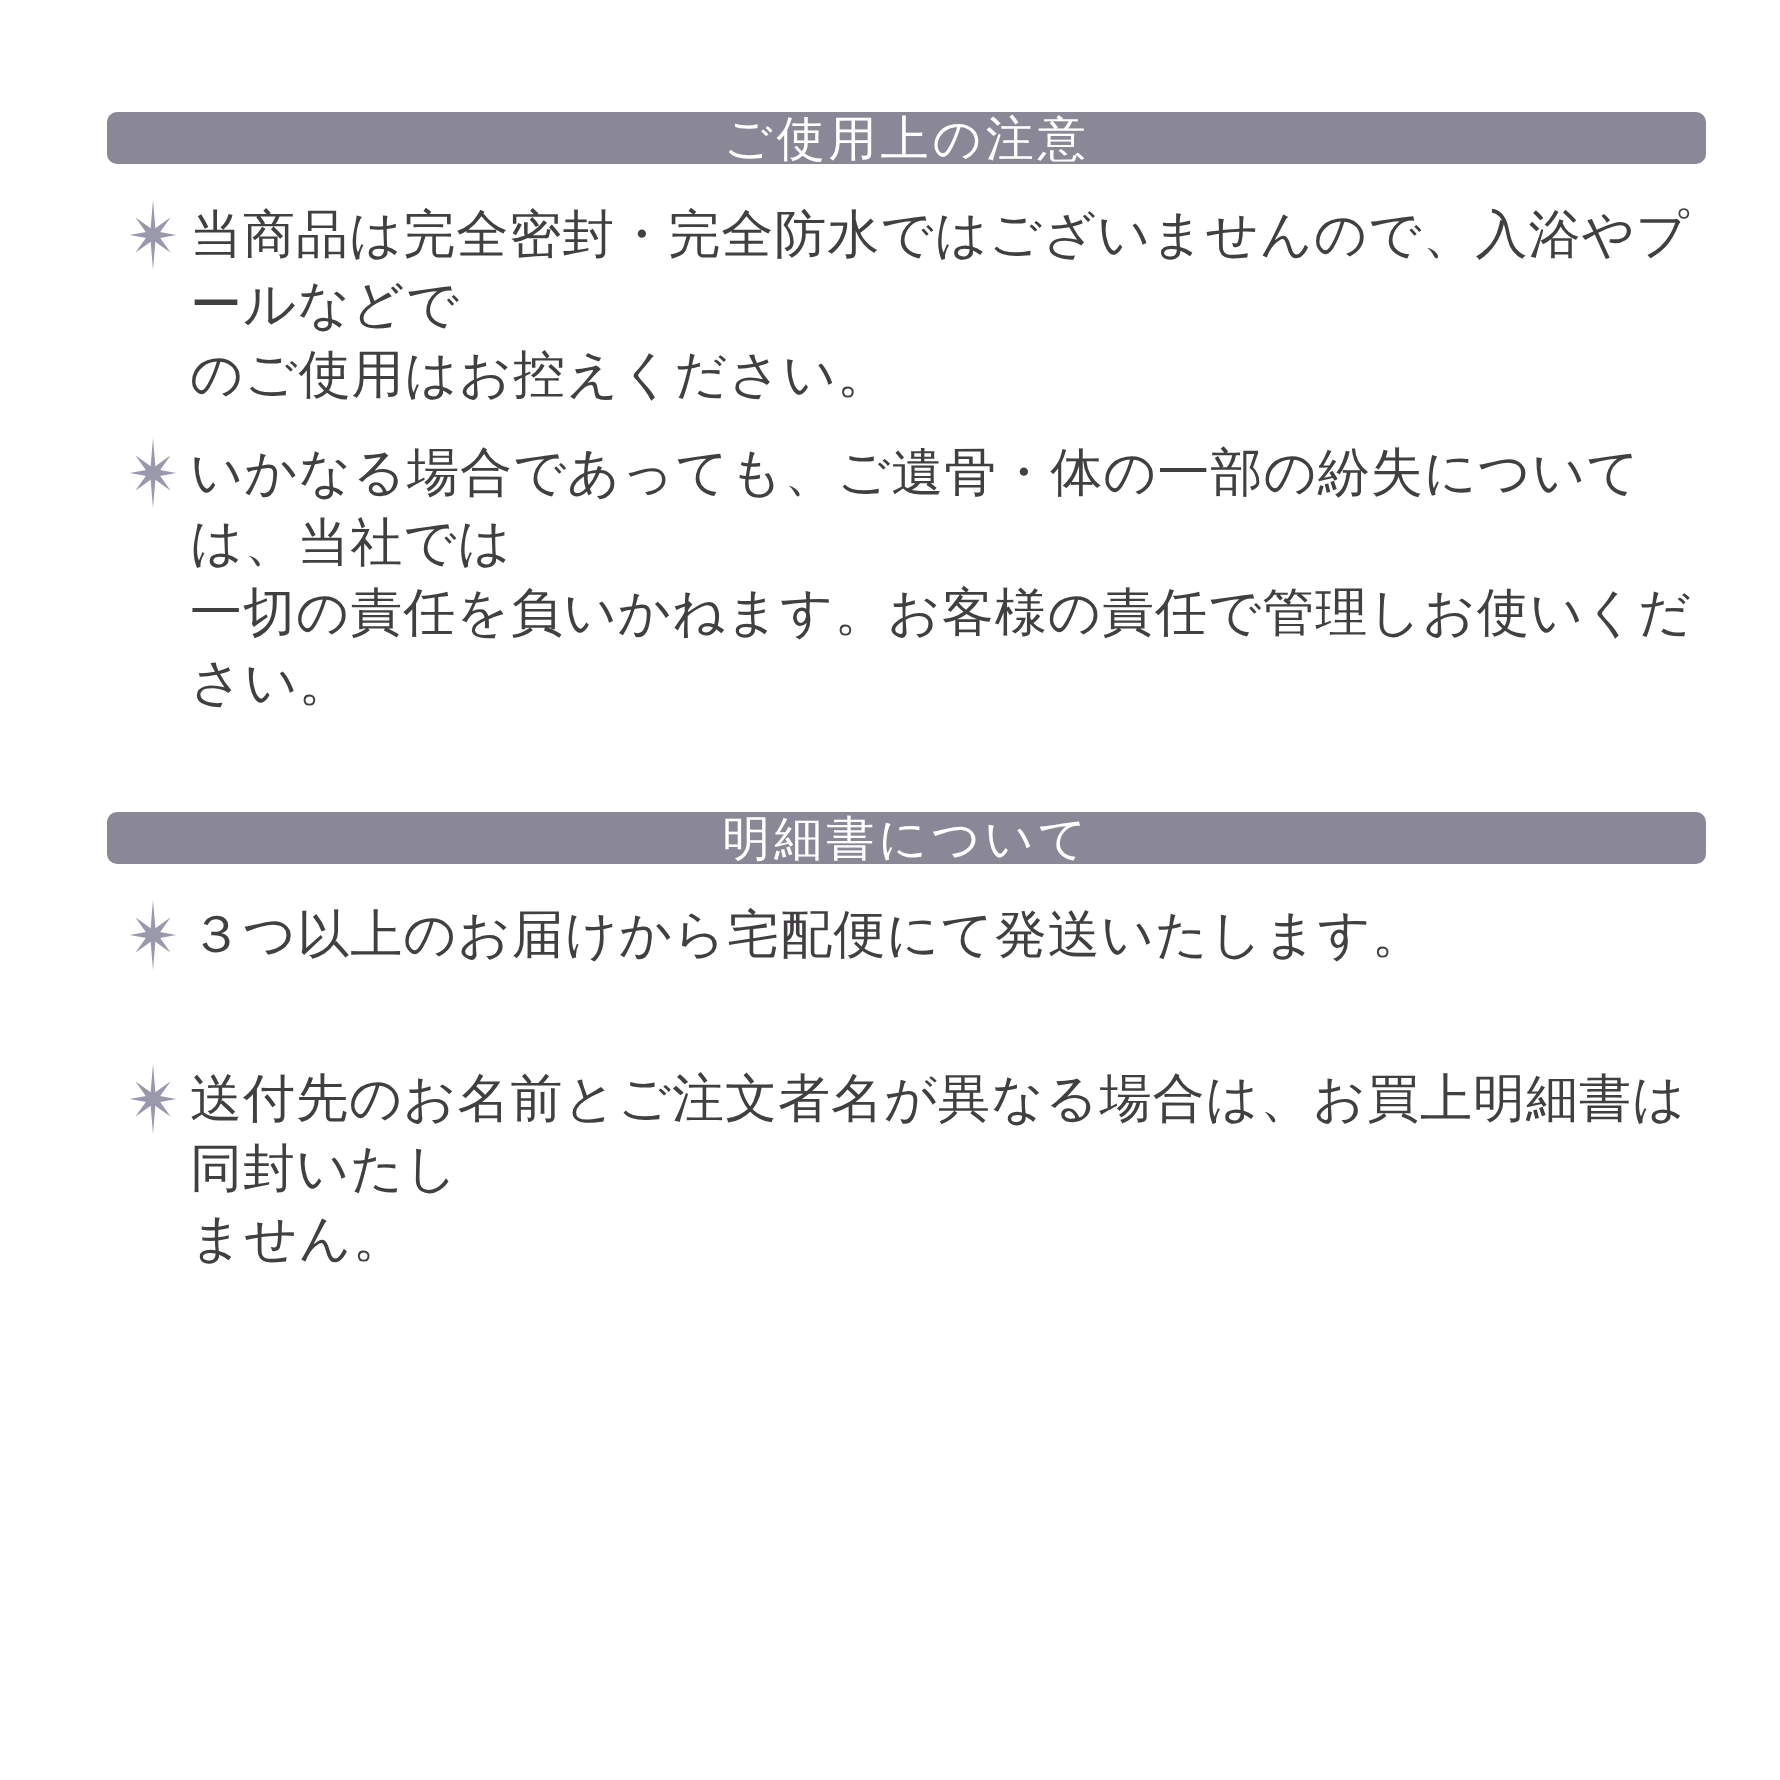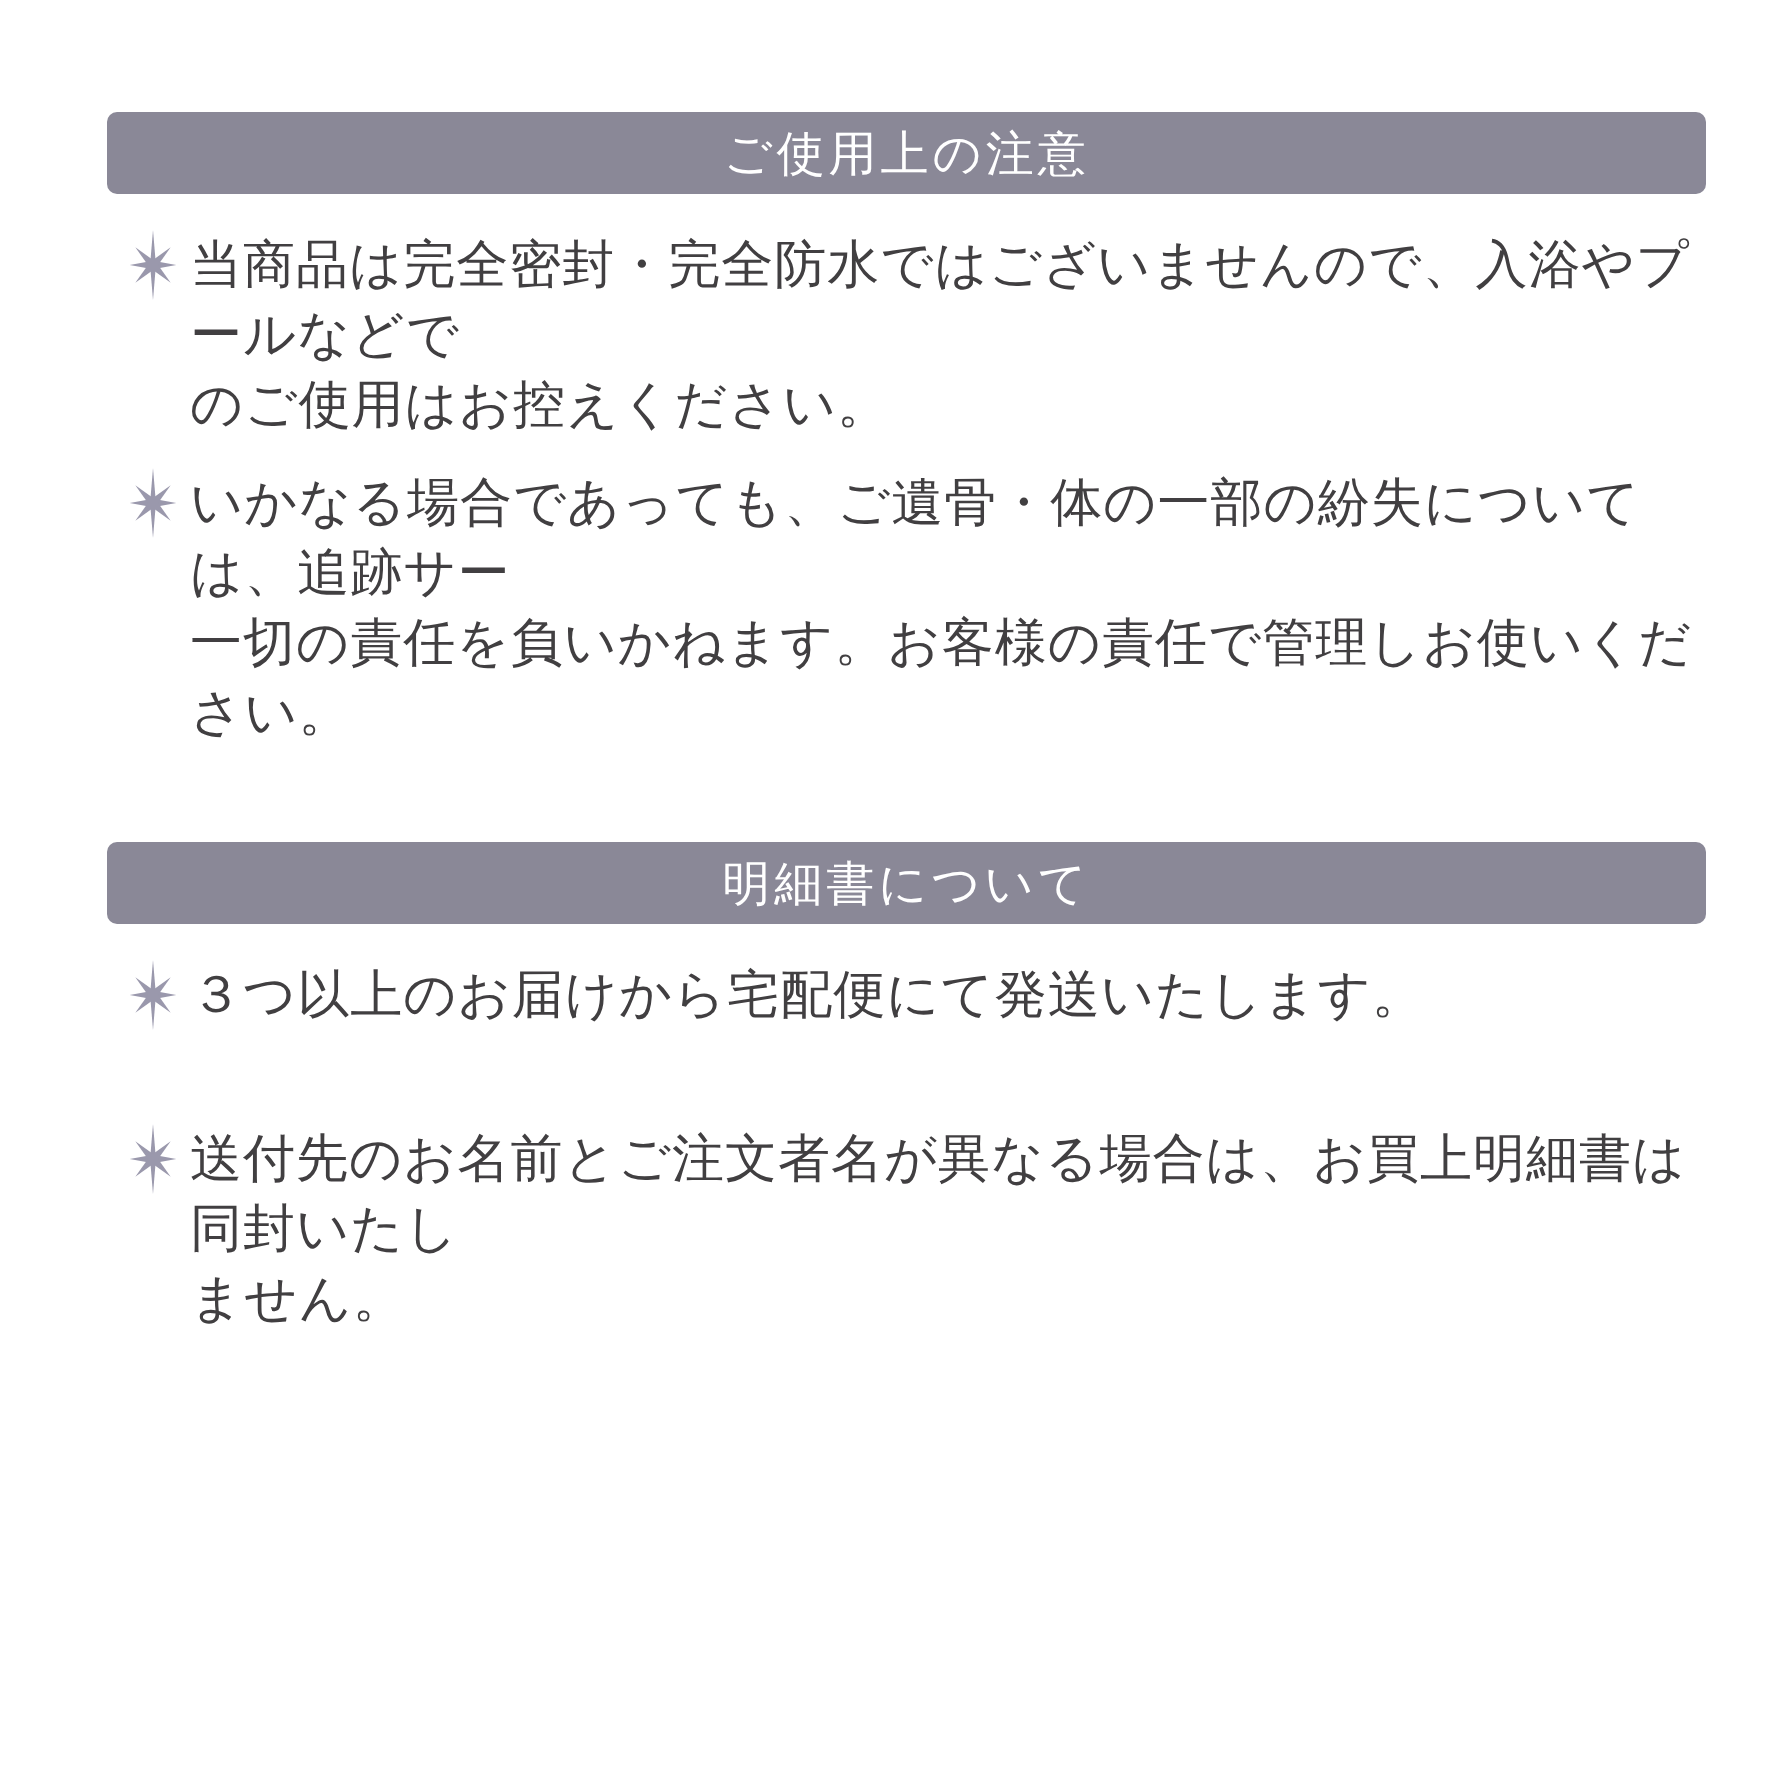--- a/index.html
+++ b/index.html
@@ -22,21 +22,21 @@
     overflow:hidden;
   }
   #sections-root{
     padding-top:112px;
   }
   section.notice-section{
     margin-bottom:94px;
   }
   .bar{
     margin:0 74px 0 107px;
-    height:82px;
+    height:52px;
     border-radius:10px;
     background:var(--header-bg);
     display:flex;
     align-items:center;
     justify-content:center;
   }
   .bar-title{
     color:var(--header-text);
     font-size:48px;
     font-weight:normal;
@@ -109,21 +109,21 @@
           <polygon points="2,42 30,37 58,42 30,47"></polygon>
           <g transform="rotate(45 30 42)">
             <polygon points="30,12 35,42 30,72 25,42"></polygon>
           </g>
           <g transform="rotate(-45 30 42)">
             <polygon points="30,12 35,42 30,72 25,42"></polygon>
           </g>
         </g>
       </svg>
     </span>
-    <p class="item-text">いかなる場合であっても、ご遺骨・体の一部の紛失については、追跡サー
+    <p class="item-text">いかなる場合であっても、ご遺骨・体の一部の紛失については、当社では
 一切の責任を負いかねます。お客様の責任で管理しお使いください。</p>
   </div>
 </div>
   </section>
 
   <section class="notice-section">
     <div class="bar">
       <h2 class="bar-title">明細書について</h2>
     </div>
     <div class="content">

